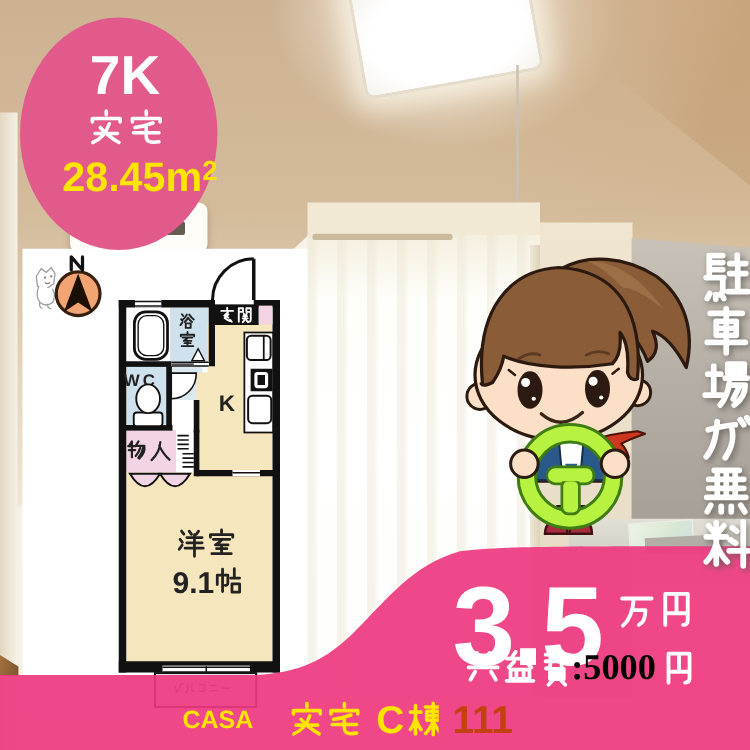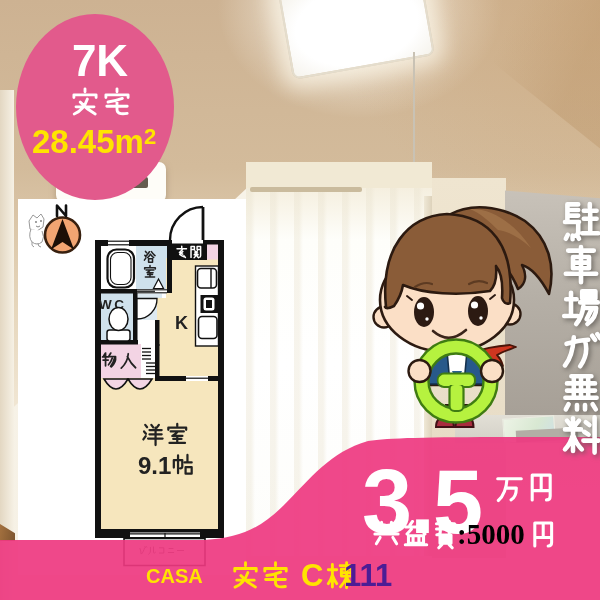--- a/index.html
+++ b/index.html
@@ -306,21 +306,21 @@
 
 <div class="abs" style="left:21px;top:39px;width:158px;text-align:center;color:#fff;font-size:44px;font-weight:bold;line-height:44px;">7K</div>
 
 <svg class="abs" style="left:16px;top:87px;" width="158" height="30" viewBox="0 0 158 30">
  <g color="#fff" stroke-width="9.5">
       <use href="#k-an" transform="translate(54,0) scale(0.30)"></use>
       <use href="#k-taku" transform="translate(86,0) scale(0.30)"></use>
     </g>
 </svg>
 
-<div class="abs" style="left:32px;top:120px;width:158px;text-align:left;color:#ffe400;font-size:33px;font-weight:bold;line-height:33px;">28.45m<span style="font-size:22px;vertical-align:9px;">2</span></div>
+<div class="abs" style="left:16px;top:120px;width:158px;text-align:right;color:#ffe400;font-size:33px;font-weight:bold;line-height:33px;">28.45m<span style="font-size:22px;vertical-align:9px;">2</span></div>
 
 <svg class="abs" style="left:370px;top:200px;" width="192" height="232" viewBox="370 200 192 232">
 
   <path d="M449,215 C470,203 500,205 525,221 C548,238 556,265 549,294 C541,279 532,268 522,265 C527,275 526,284 518,289 C512,274 504,264 494,261 C478,241 463,224 449,215 Z" fill="#8a5c38" stroke="#2c1a10" stroke-width="2.6" stroke-linejoin="round"></path>
 
   <path d="M470,209 C492,208 515,224 531,248 C521,239 509,231 498,230 C489,221 480,213 470,209 Z" fill="#9d6f46" stroke="none"></path>
 
   <circle cx="384" cy="317" r="10.5" fill="#fbdfc6" stroke="#2c1a10" stroke-width="2.4"></circle>
   <circle cx="510" cy="314" r="10.5" fill="#fbdfc6" stroke="#2c1a10" stroke-width="2.4"></circle>
 
@@ -405,13 +405,13 @@
 
 <div class="abs" style="left:146px;top:557px;color:#ffe400;font-size:20px;font-weight:bold;line-height:38px;">CASA</div>
 <svg class="abs" style="left:231px;top:561px;" width="120" height="30" viewBox="0 0 120 30">
  <g color="#ffe400" stroke-width="10">
       <use href="#k-an" transform="translate(0,0) scale(0.29)"></use>
       <use href="#k-taku" transform="translate(30,0) scale(0.29)"></use>
       <use href="#k-tou" transform="translate(95,0) scale(0.29)"></use>
     </g>
 </svg>
 <div class="abs" style="left:301px;top:557px;color:#ffe400;font-size:31px;font-weight:bold;line-height:38px;">C</div>
-<div class="abs" style="left:344px;top:557px;color:#4c1d95;font-size:31px;font-weight:bold;line-height:38px;">111</div>
+<div class="abs" style="left:362px;top:557px;color:#c2410c;font-size:31px;font-weight:bold;line-height:38px;">111</div>
 
 </body></html>

